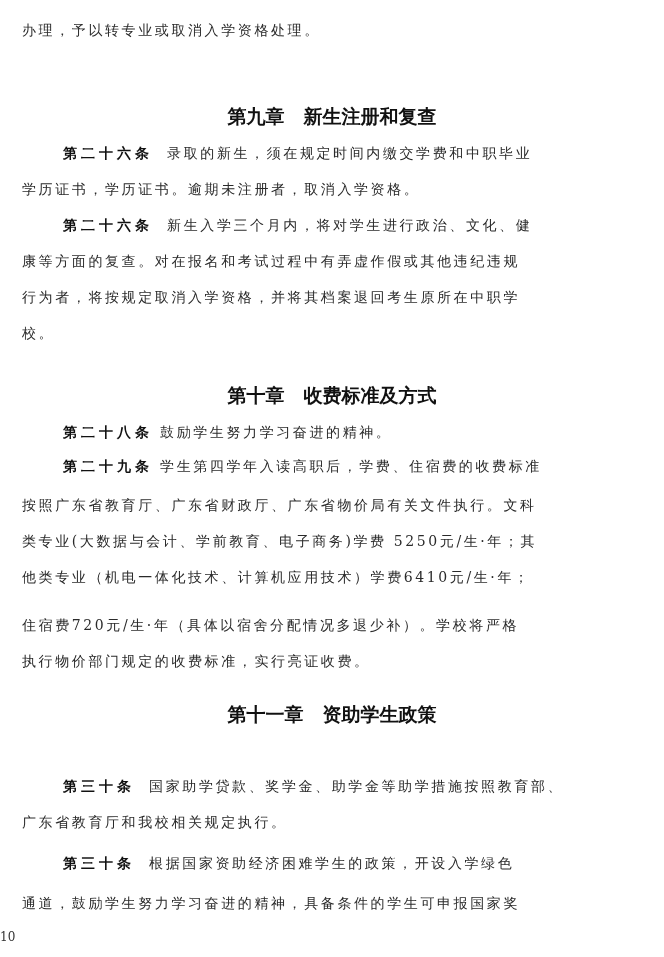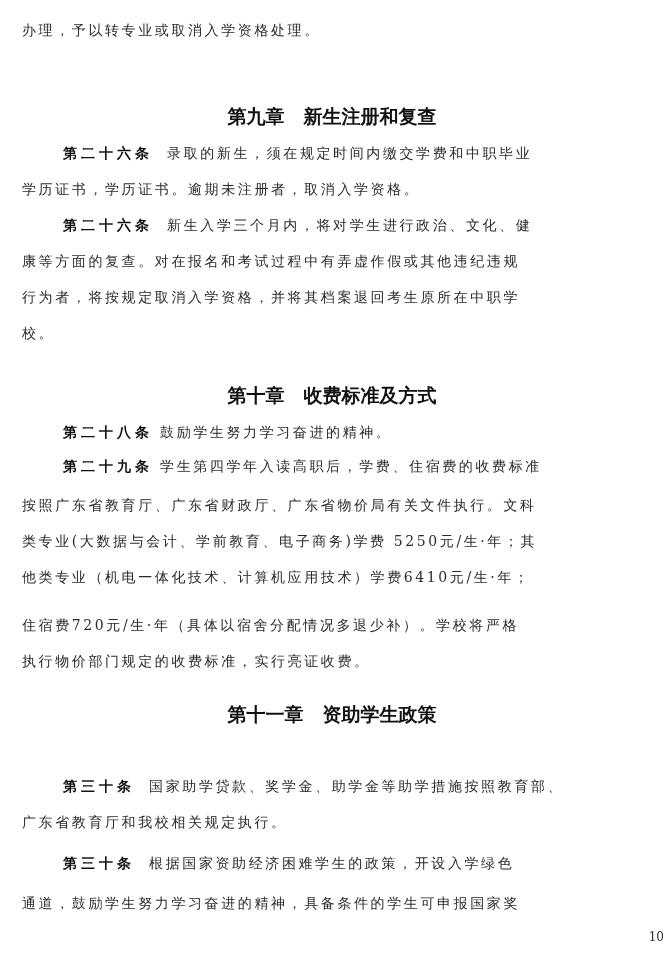--- a/index.html
+++ b/index.html
@@ -2,21 +2,21 @@
 <html><head>
 <meta charset="utf-8">
 <style>
   html, body { margin: 0; padding: 0; background: #ffffff; }
   body { width: 664px; height: 957px; position: relative; overflow: hidden;
          font-family: "DejaVu Serif", "Liberation Serif", serif; color: #222; }
   .line { position: absolute; left: 22px; font-size: 14px; letter-spacing: 2.6px; white-space: nowrap; color: #2a2a2a; }
   .ind { left: 63px; }
   .heading { position: absolute; left: 0; width: 664px; text-align: center; font-family: "DejaVu Sans", "Liberation Sans", sans-serif; font-weight: bold; font-size: 19px; color: #111; white-space: pre; }
   .art { font-weight: bold; color: #111; font-family: Liberation Serif, serif; letter-spacing: 4px; }
-  .pagenum { position: absolute; left: 0; width: 664px; text-align: right; font-size: 12px; top: 930px; color: #333; }
+  .pagenum { position: absolute; left: 0; width: 664px; text-align: left; font-size: 12px; top: 930px; color: #333; }
 </style>
 </head>
 <body>
 
 <div>
   <div class="line" style="top:22px">办理，予以转专业或取消入学资格处理。</div>
 
   <div class="heading" style="top:104px">第九章　新生注册和复查</div>
 
   <div class="line ind" style="top:145px"><span class="art">第二十六条</span>&nbsp;&nbsp;<span>录取的新生，须在规定时间内缴交学费和中职毕业</span></div>

